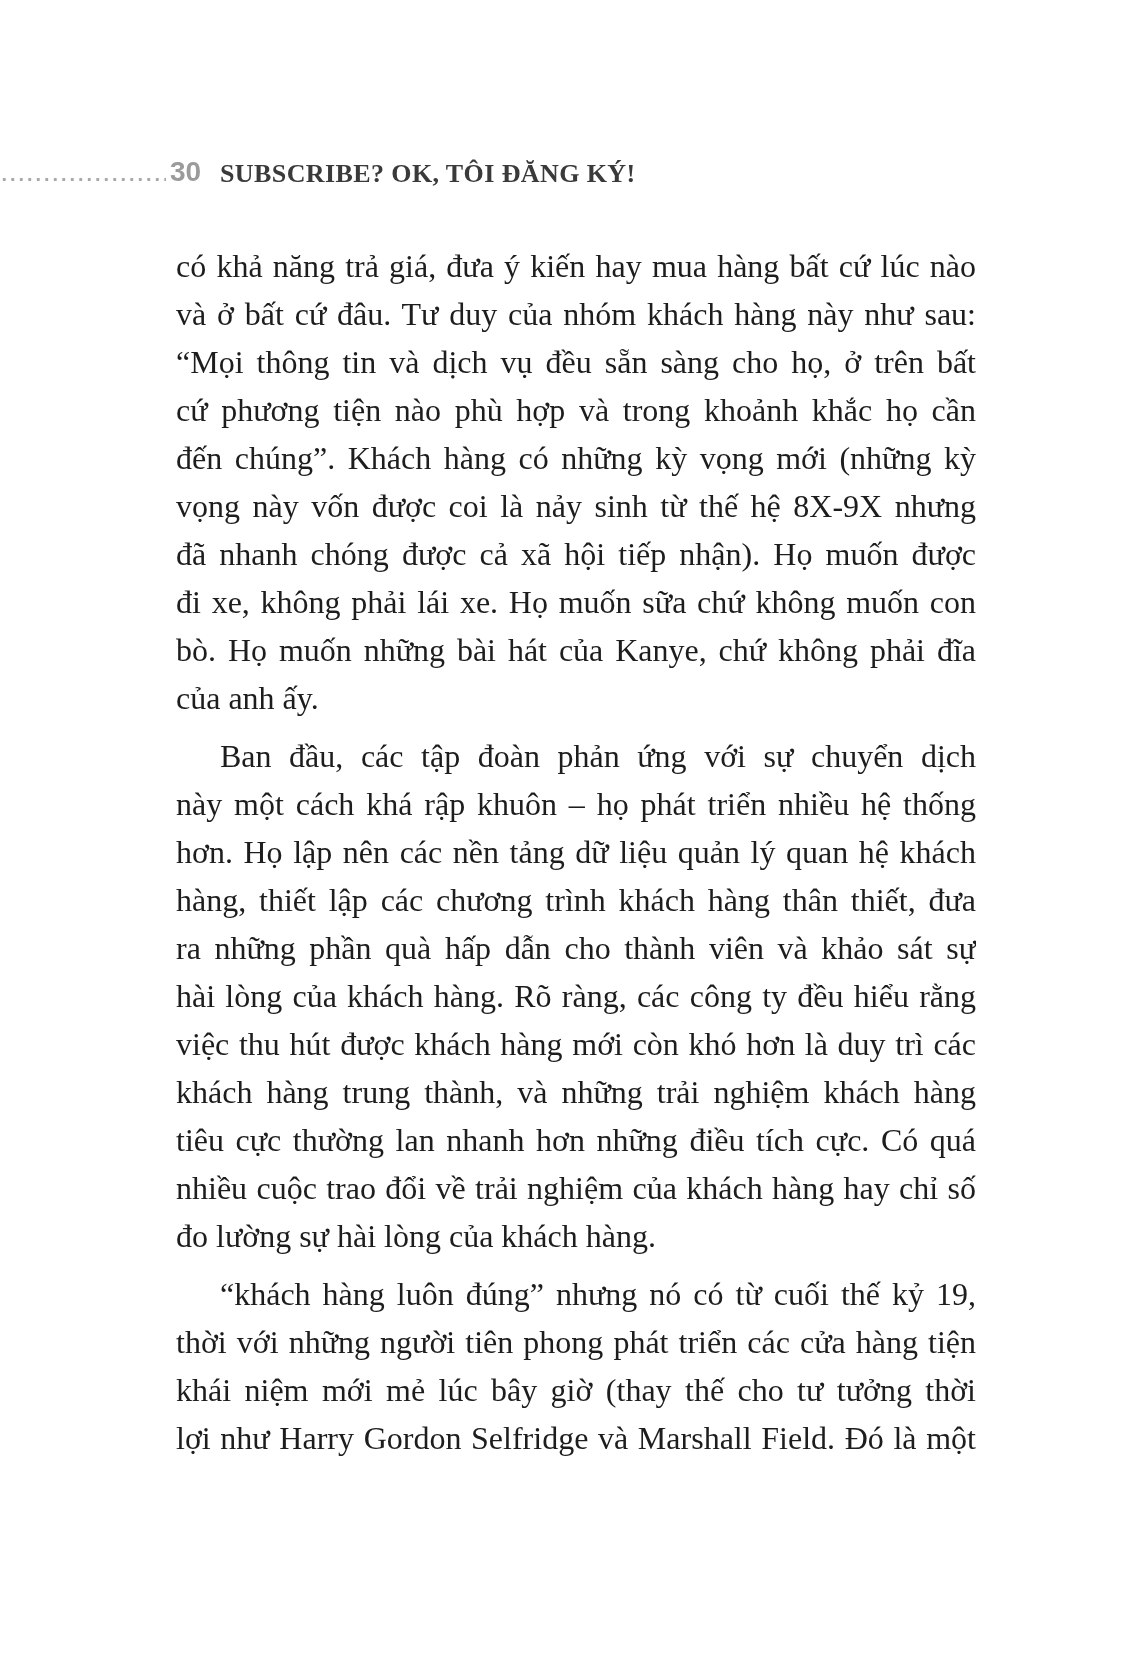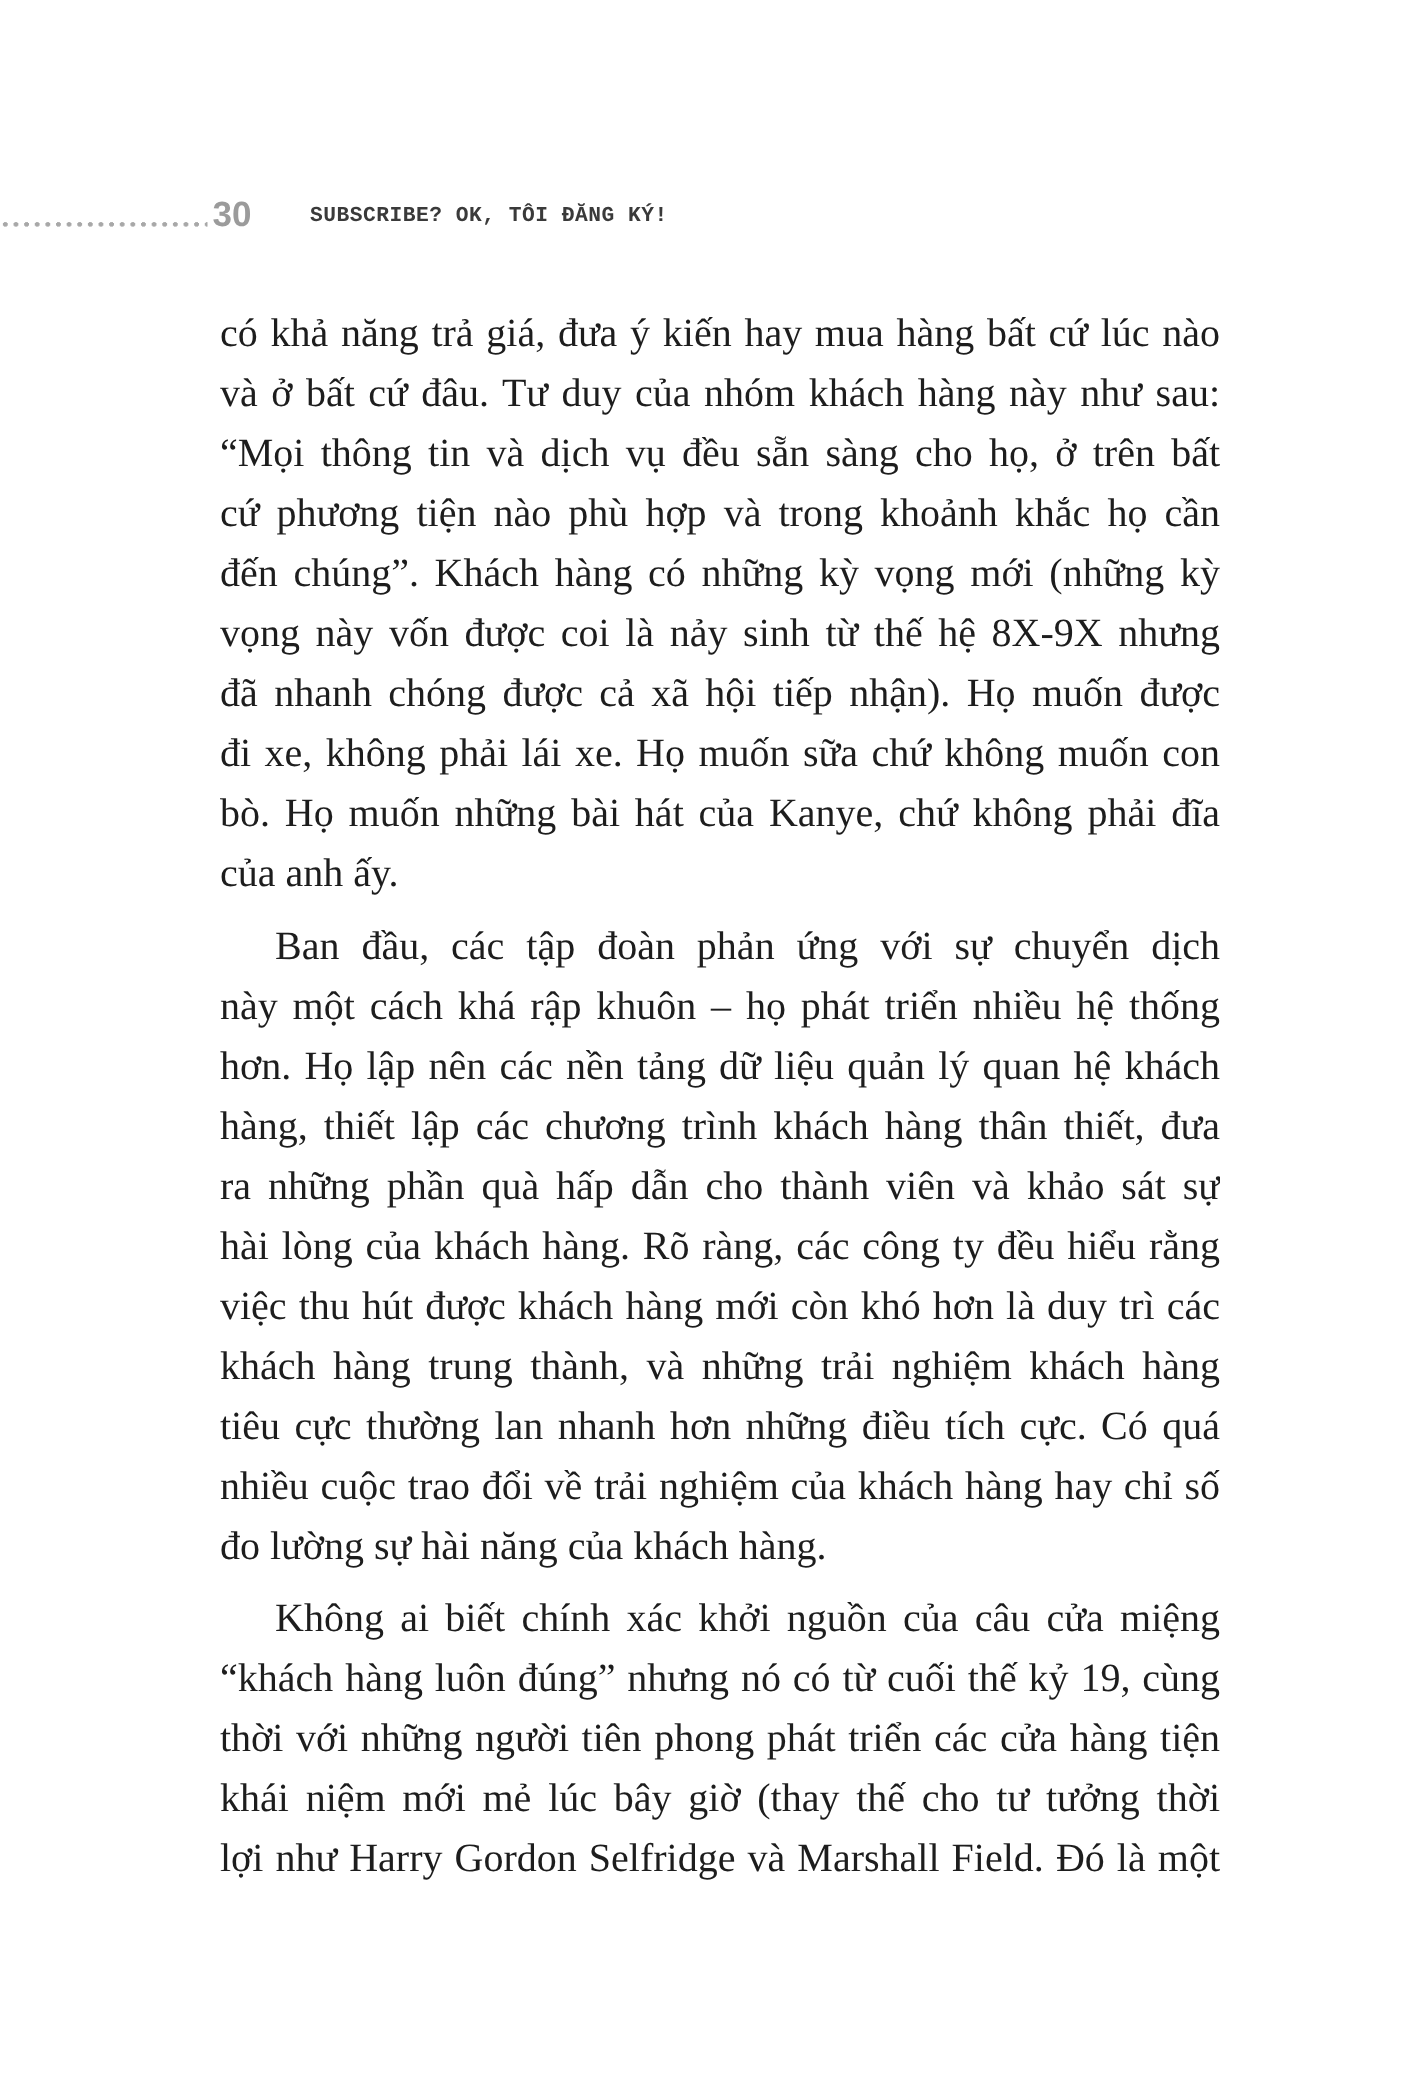--- a/index.html
+++ b/index.html
@@ -41,27 +41,26 @@
     font-family: "Liberation Sans", sans-serif;
     font-weight: 700;
     font-size: 28px;
     line-height: 30px;
     color: var(--pagenum-color, #9b9b9b);
   }
   .header-title {
     position: absolute;
     left: 220px;
     top: 12px;
-    font-family: Liberation Mono, monospace;
+    font-family: Liberation Serif, serif;
     font-weight: 600;
-    font-size: 17px;
+    font-size: 26px;
     line-height: 24px;
     letter-spacing: 0.4px;
     color: var(--title-color, #3a3a3a);
-    margin-left: 28px;
   }
   
   .body-text {
     position: absolute;
     left: 172px;
     top: 242px;
     width: 804px;
     font-size: 32px;
     line-height: 48px;
     color: var(--body-color, #1d1d1d);
@@ -118,24 +117,23 @@
         <div class="line stretch">Ban đầu, các tập đoàn phản ứng với sự chuyển dịch</div>
         <div class="line stretch">này một cách khá rập khuôn – họ phát triển nhiều hệ thống</div>
         <div class="line stretch">hơn. Họ lập nên các nền tảng dữ liệu quản lý quan hệ khách</div>
         <div class="line stretch">hàng, thiết lập các chương trình khách hàng thân thiết, đưa</div>
         <div class="line stretch">ra những phần quà hấp dẫn cho thành viên và khảo sát sự</div>
         <div class="line stretch">hài lòng của khách hàng. Rõ ràng, các công ty đều hiểu rằng</div>
         <div class="line stretch">việc thu hút được khách hàng mới còn khó hơn là duy trì các</div>
         <div class="line stretch">khách hàng trung thành, và những trải nghiệm khách hàng</div>
         <div class="line stretch">tiêu cực thường lan nhanh hơn những điều tích cực. Có quá</div>
         <div class="line stretch">nhiều cuộc trao đổi về trải nghiệm của khách hàng hay chỉ số</div>
-        <div class="line para-last">đo lường sự hài năng của khách hàng.</div>
+        <div class="line para-last">đo lường sự hài lòng của khách hàng.</div>
       </div>
       <div class="paragraph indent">
-        <div class="line stretch">Không ai biết chính xác khởi nguồn của câu cửa miệng</div>
         <div class="line stretch">“khách hàng luôn đúng” nhưng nó có từ cuối thế kỷ 19, cùng</div>
         <div class="line stretch">thời với những người tiên phong phát triển các cửa hàng tiện</div>
         <div class="line stretch">khái niệm mới mẻ lúc bây giờ (thay thế cho tư tưởng thời</div>
         <div class="line stretch">lợi như Harry Gordon Selfridge và Marshall Field. Đó là một</div>
       </div>
     </main>
 
 </div>
 
 </body></html>

